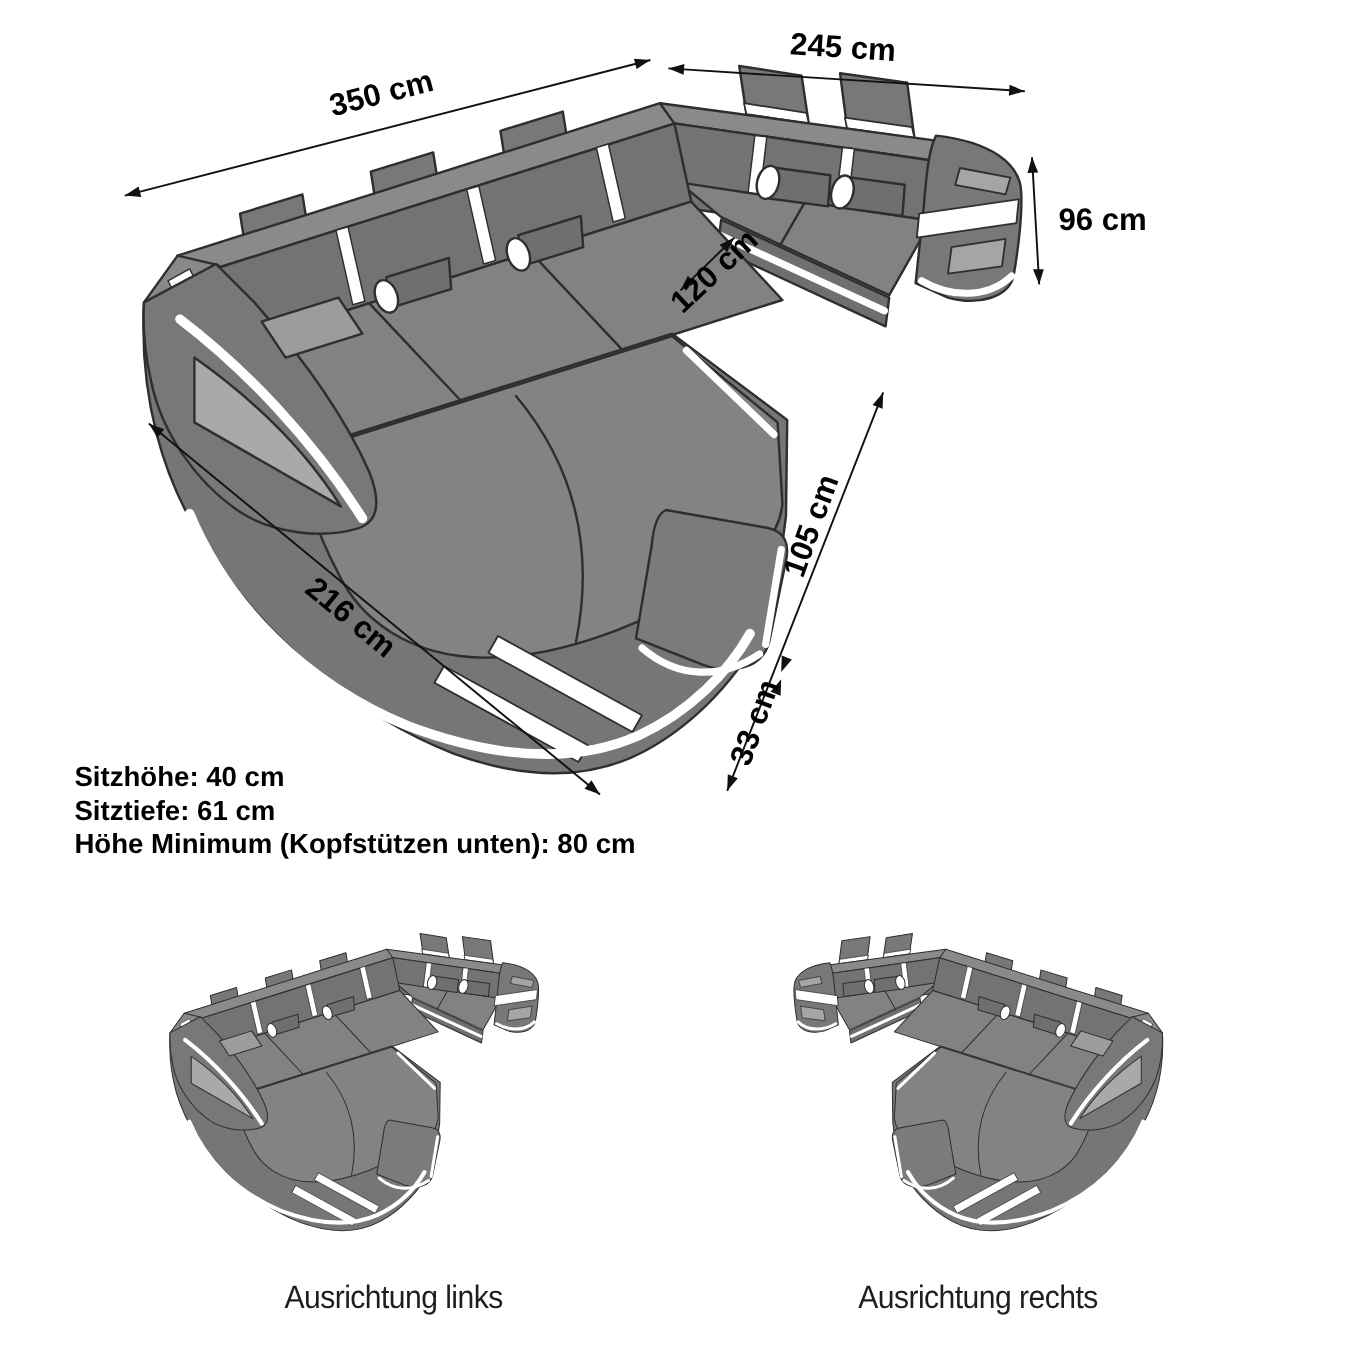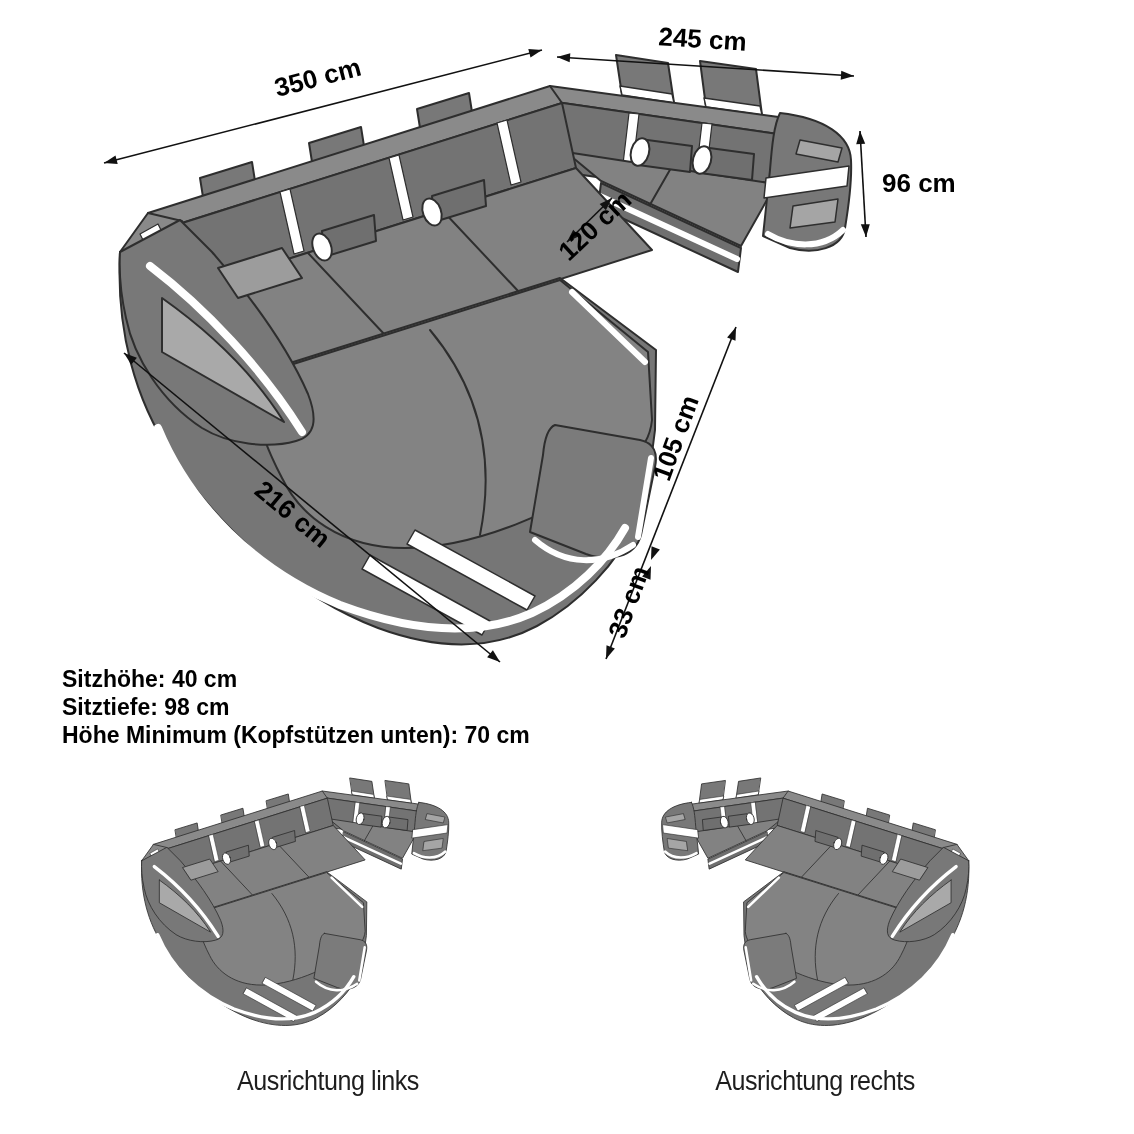--- a/index.html
+++ b/index.html
@@ -1,20 +1,20 @@
 <!DOCTYPE html>
 <html><head>
 <meta charset="utf-8">
 <style>
   html,body{margin:0;padding:0;background:#ffffff;}
   body{font-family:"Liberation Sans",sans-serif;}
   .stage{position:relative;width:1134px;height:1134px;background:#ffffff;overflow:hidden;}
   .diagram-svg{position:absolute;left:0;top:0;}
   .dim-label{font-family:"Liberation Sans",sans-serif;font-size:26px;font-weight:700;fill:#000000;}
-  .specs{position:absolute;left:62px;top:633px;font-size:23px;font-weight:700;color:#000000;line-height:28px;white-space:nowrap;margin-top:32px;}
+  .specs{position:absolute;left:62px;top:633px;font-size:23px;font-weight:700;color:#000000;line-height:28px;white-space:nowrap;}
   .orientation-label{position:absolute;top:1066px;width:340px;text-align:center;font-size:27px;font-weight:400;color:#1e1e1e;letter-spacing:-0.5px;transform:scaleX(0.93);}
   .ol-left{left:158px;}
   .ol-right{left:645px;}
 </style>
 </head>
 <body>
 
 <div class="stage">
 
 <svg class="diagram-svg" width="1134" height="1134" viewBox="0 0 1134 1134">
@@ -139,19 +139,19 @@
       <text class="dim-label" text-anchor="middle" transform="translate(287,521) rotate(39.5)" stroke="none">216 cm</text>
     </g>
   </g>
 
   <use href="#sofa-art" transform="translate(91.3,754.9) scale(0.42)"></use>
   <use href="#sofa-art" transform="translate(1019.1,754.9) scale(-0.42,0.42)"></use>
 </svg>
 
   <div class="specs">
     <div>Sitzhöhe: 40 cm</div>
-    <div>Sitztiefe: 98 cm</div>
-    <div>Höhe Minimum (Kopfstützen unten): 70 cm</div>
+    <div>Sitztiefe: 61 cm</div>
+    <div>Höhe Minimum (Kopfstützen unten): 80 cm</div>
   </div>
 
   <div class="orientation-label ol-left">Ausrichtung links</div>
   <div class="orientation-label ol-right">Ausrichtung rechts</div>
 </div>
 
 </body></html>

